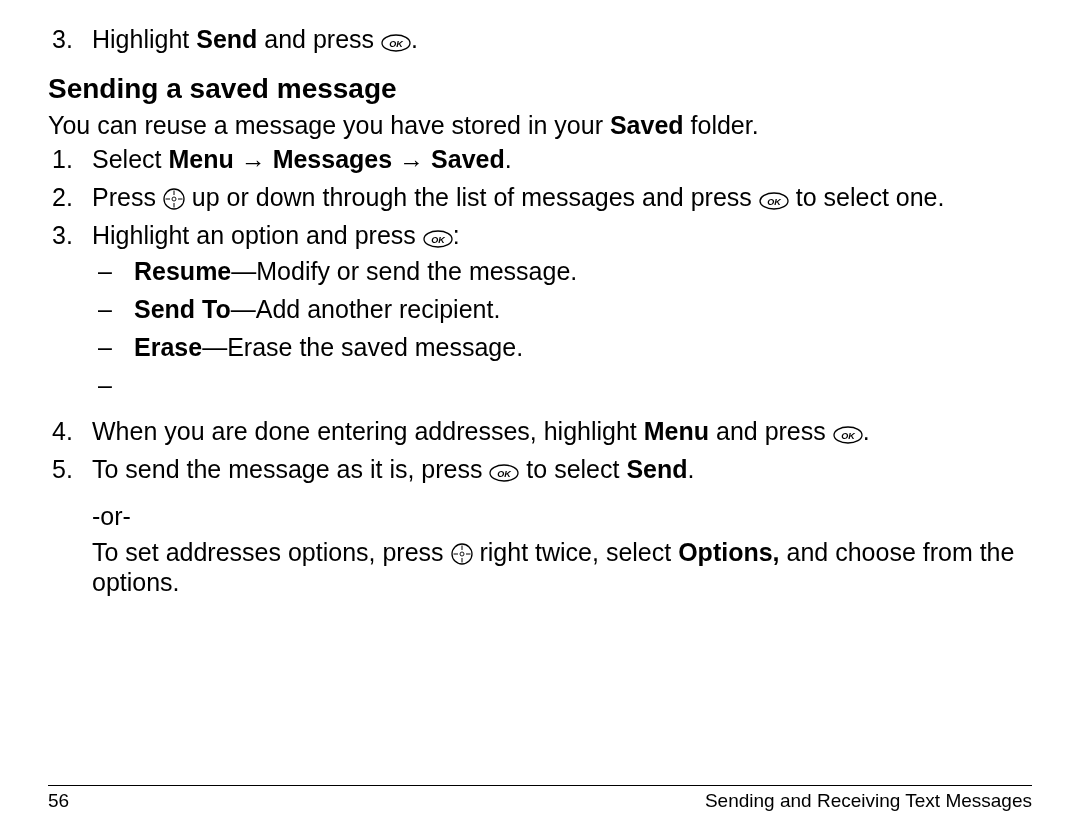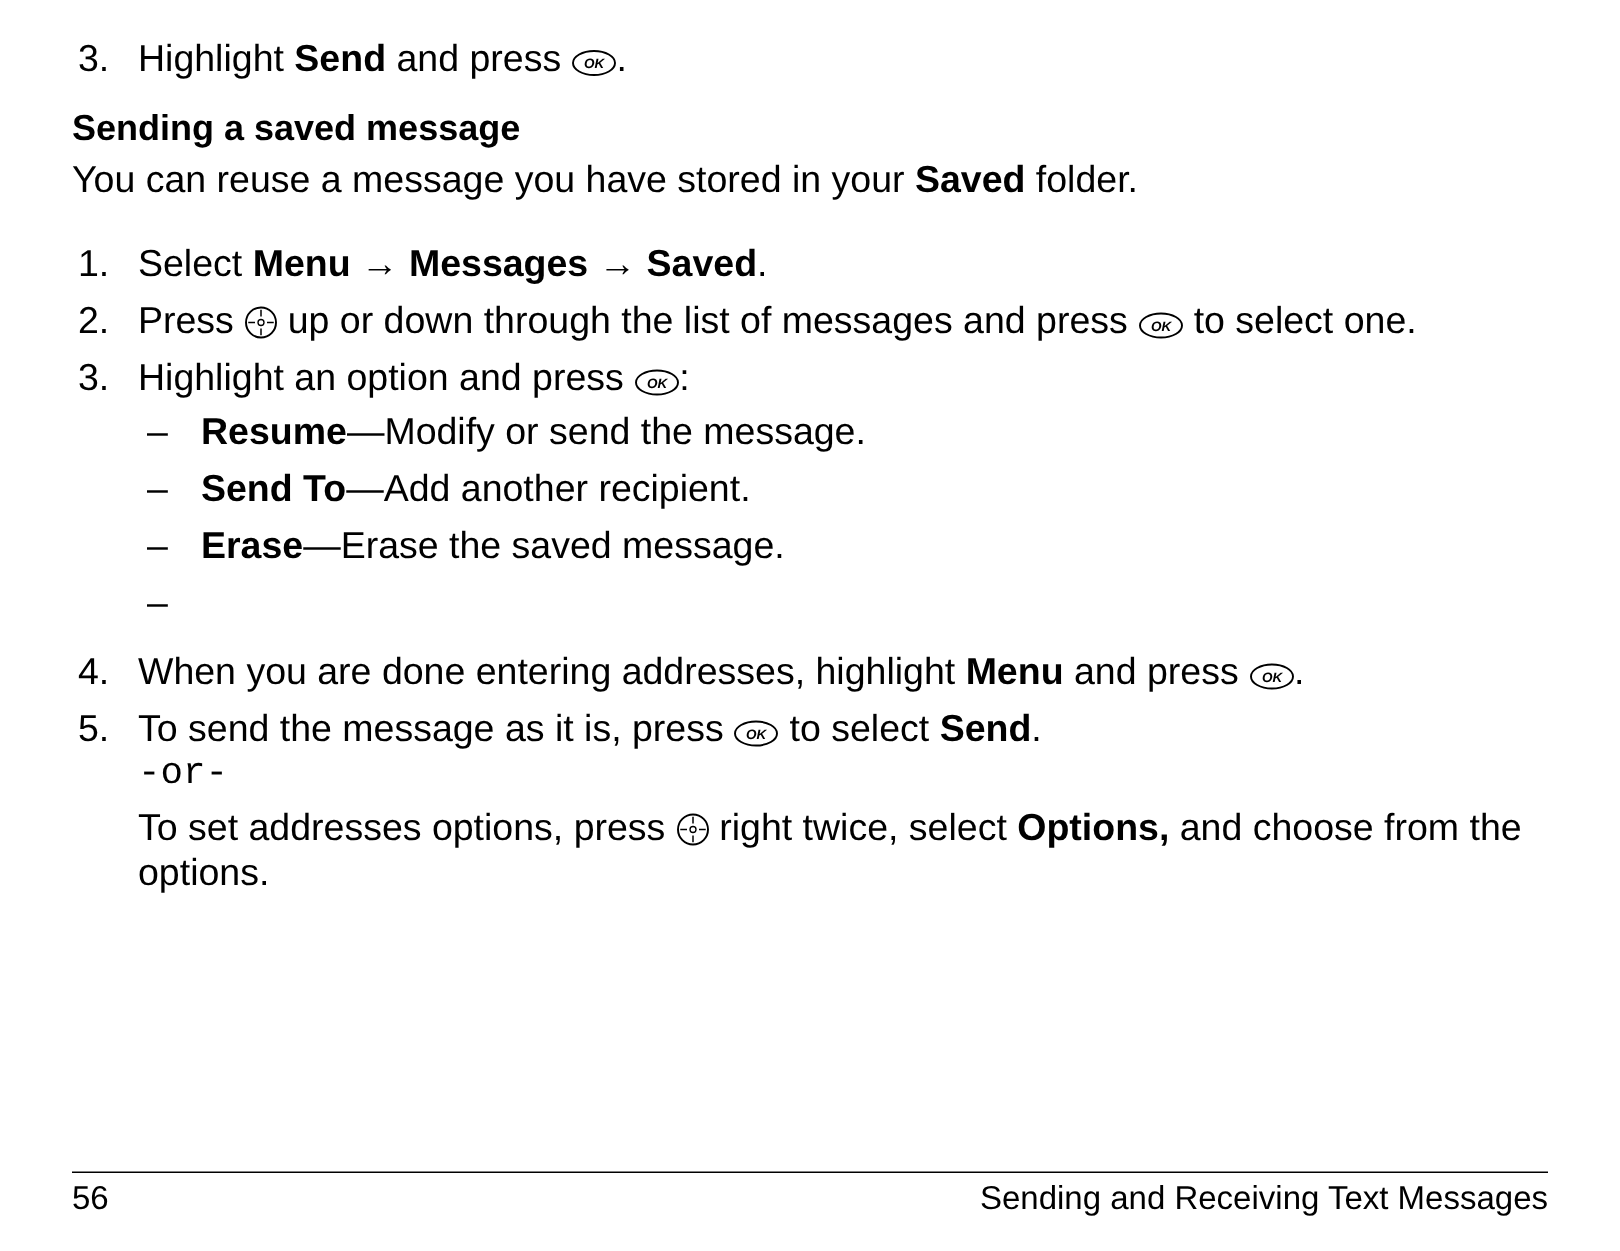--- a/index.html
+++ b/index.html
@@ -34,26 +34,26 @@
   .ol-marker {
     width: 40px;
     flex: 0 0 40px;
     text-align: left;
     padding-left: 4px;
   }
   .ol-body {
     flex: 1;
   }
   .h2 {
-    font-size: 24px;
+    font-size: 28px;
     font-weight: bold;
     margin: 18px 0 4px 0;
   }
   .intro {
-    margin: 0 0 26px 0;
+    margin: 0 0 4px 0;
   }
   .sub-ol {
     list-style: none;
     padding: 0;
     margin: 0;
   }
   .sub-ol > li {
     display: flex;
     flex-direction: row;
     margin: 0 0 8px 0;
@@ -76,31 +76,30 @@
   .bold { font-weight: bold; }
   .ok-icon, .nav-icon {
     display: inline-block;
     vertical-align: -4px;
     font-style: italic;
   }
   .ok-icon svg, .nav-icon svg {
     display: block;
   }
   .or-line {
-    margin: 0 0 6px 0;
-    font-family: Liberation Mono, monospace;
+    margin: 17px 0 6px 0;
   }
   .footer {
     position: absolute;
     left: 48px;
     right: 48px;
     bottom: 22px;
     border-top: 1px solid #000;
     padding-top: 4px;
-    font-size: 22px;
+    font-size: 19px;
     display: flex;
     justify-content: space-between;
   }
   .arrow {
     font-family: Arial, Helvetica, sans-serif;
   }
 </style>
 </head>
 <body>
 

